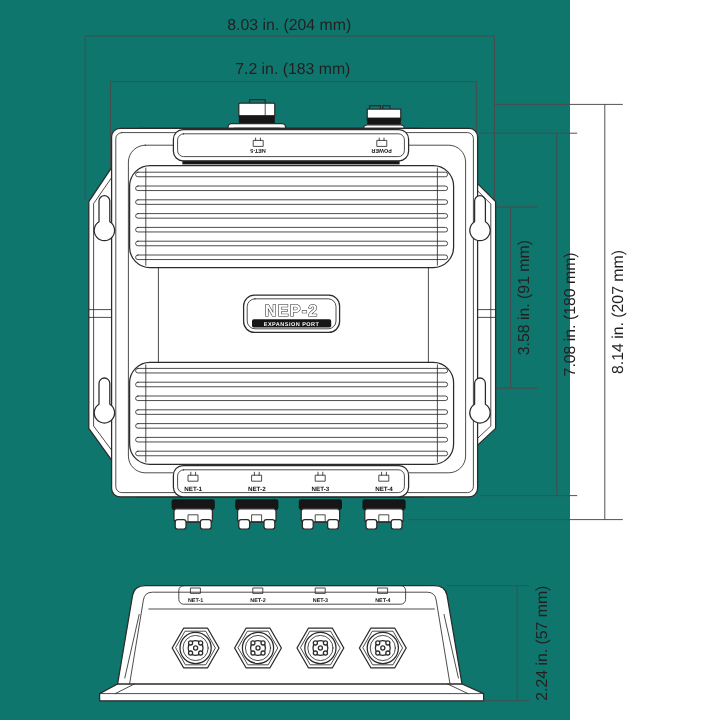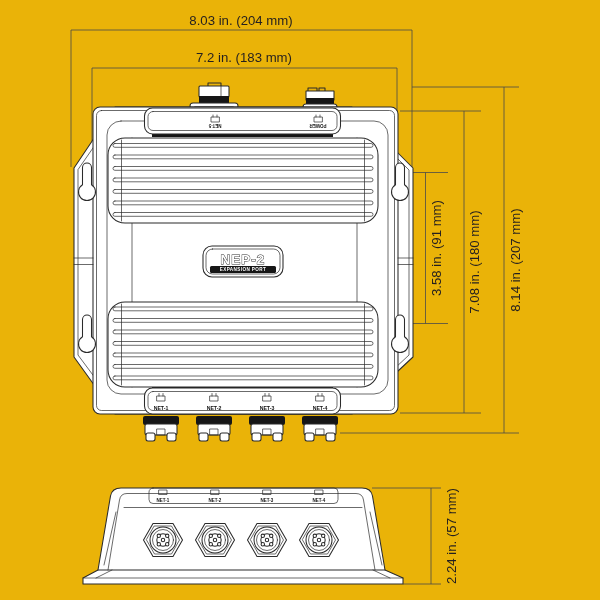--- a/index.html
+++ b/index.html
@@ -1,16 +1,16 @@
 <!DOCTYPE html>
 <html><head>
 <meta charset="utf-8">
 <style>
   html,body{margin:0;padding:0;background:#fff;width:600px;height:600px;overflow:hidden;}
-  .stage{position:relative;width:600px;height:600px;background:#eab308;font-family:"Liberation Sans",sans-serif;}
+  .stage{position:relative;width:475px;height:600px;background:#0f766e;font-family:"Liberation Sans",sans-serif;}
   svg{display:block}
   .ln{stroke:#2b2b2b;stroke-width:1.05;fill:none;stroke-linecap:round;stroke-linejoin:round;}
   .lnw{stroke:#2b2b2b;stroke-width:1.05;fill:#ffffff;stroke-linecap:round;stroke-linejoin:round;}
   .thin{stroke-width:0.7;}
   .dim{stroke:#4a4a4a;stroke-width:0.8;fill:none;}
   .dark{fill:#161616;stroke:none;}
   .dimtxt{font-family:"Liberation Sans",sans-serif;font-size:13.2px;fill:#231f20;}
   .tiny{font-family:"Liberation Sans",sans-serif;font-size:5.2px;font-weight:bold;fill:#111;}
   .tiny2{font-family:"Liberation Sans",sans-serif;font-size:4.5px;font-weight:bold;fill:#111;}
   .mid{text-anchor:middle;}

